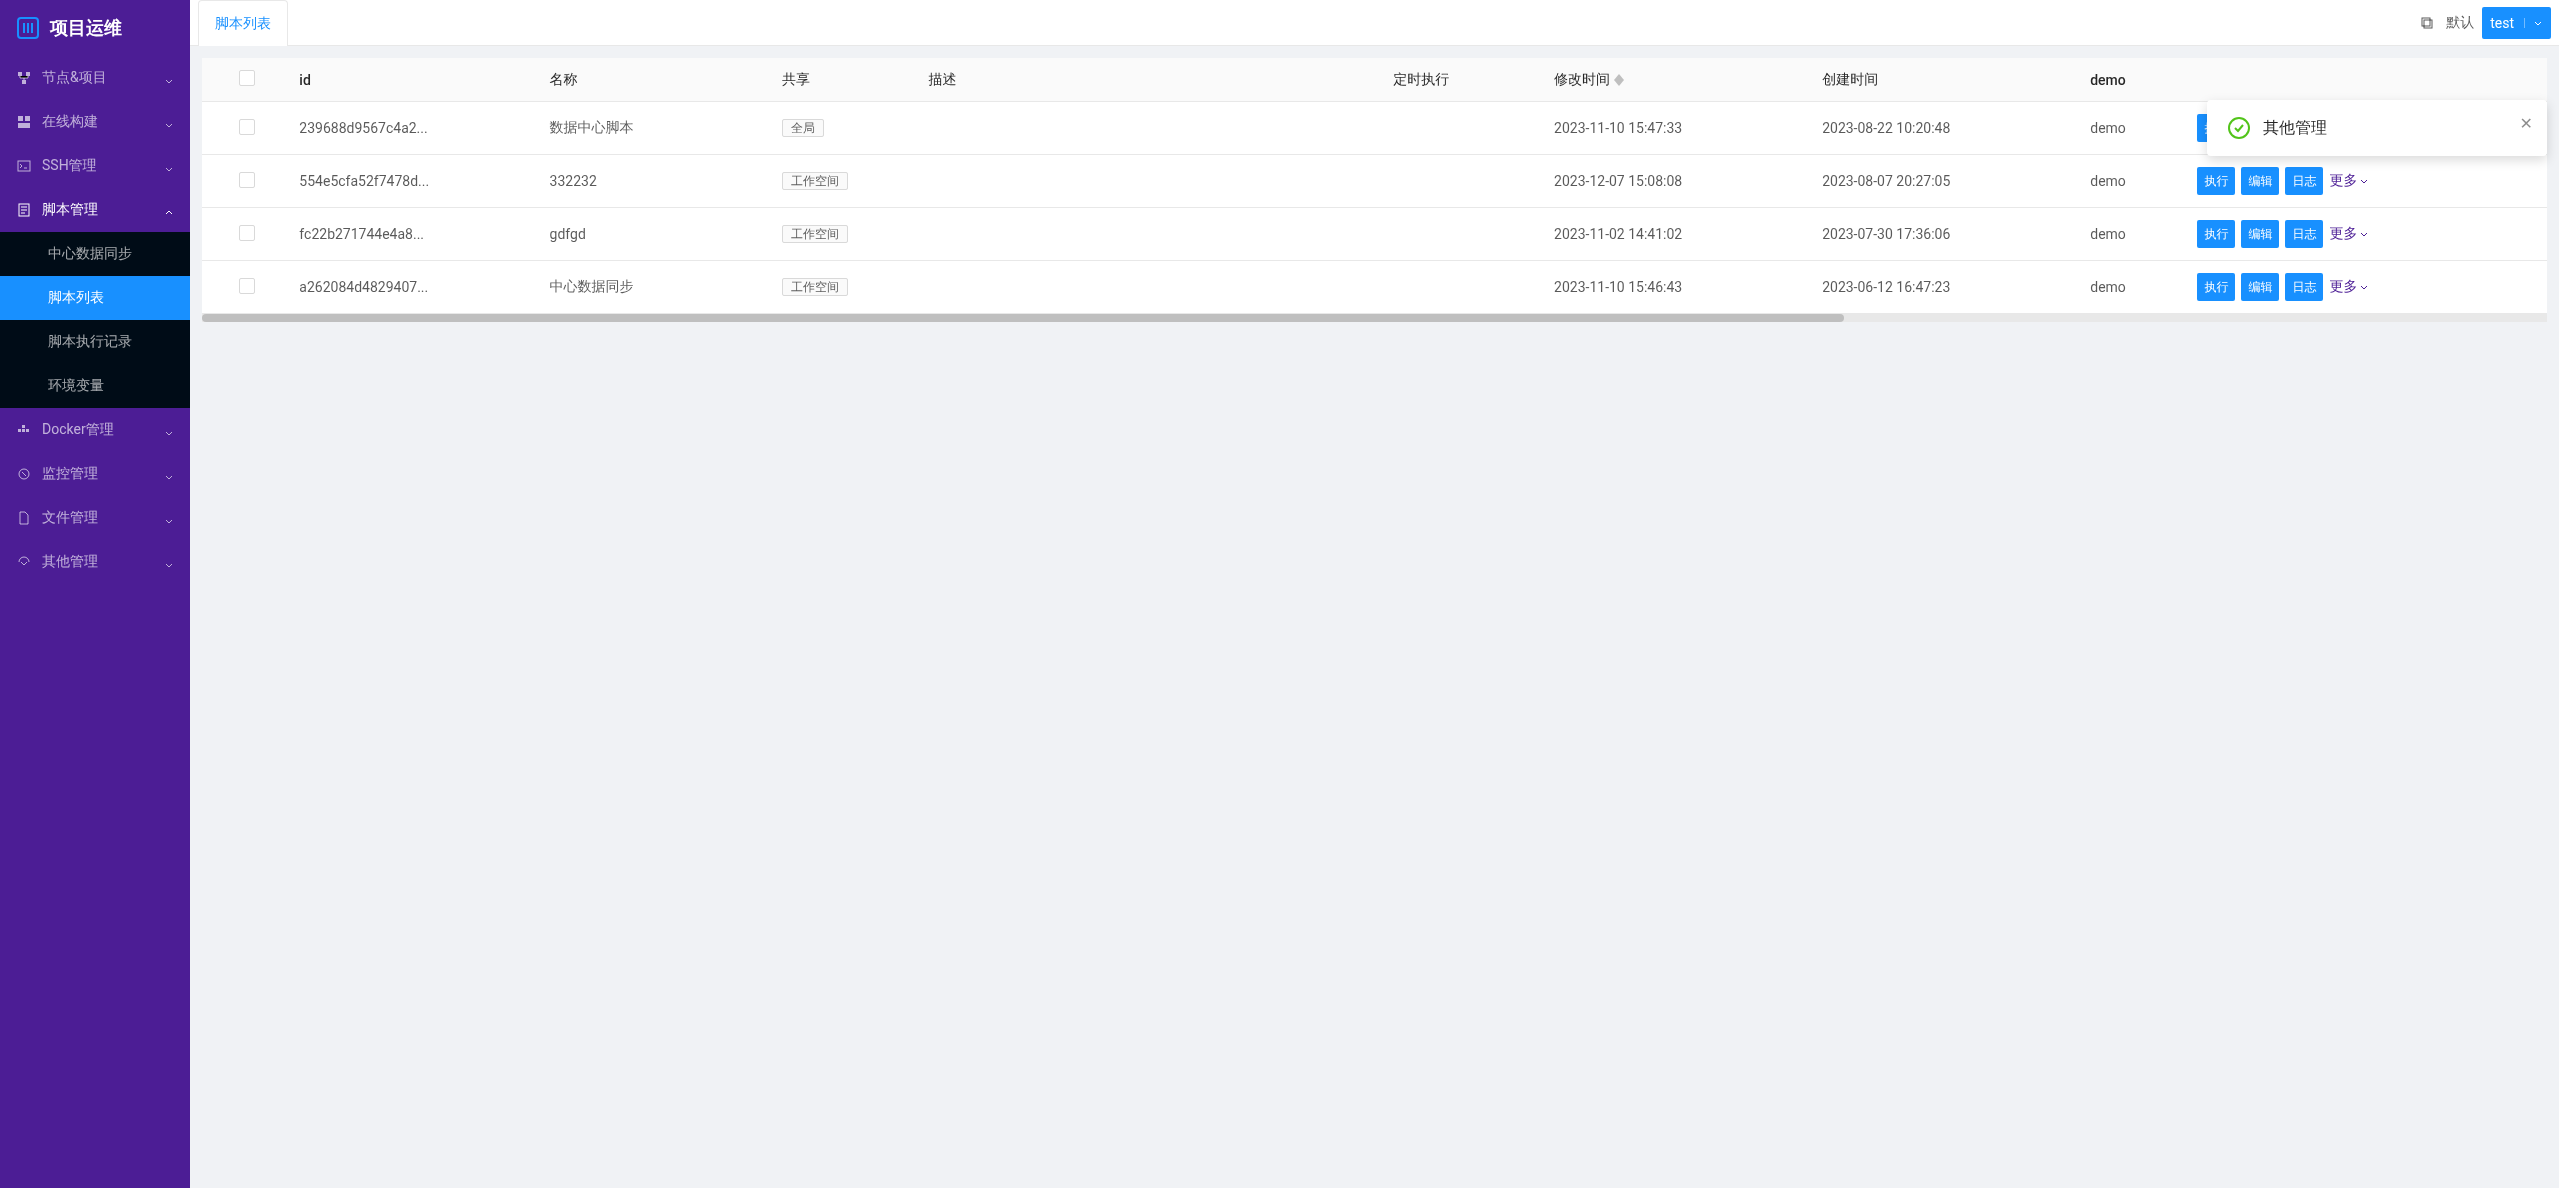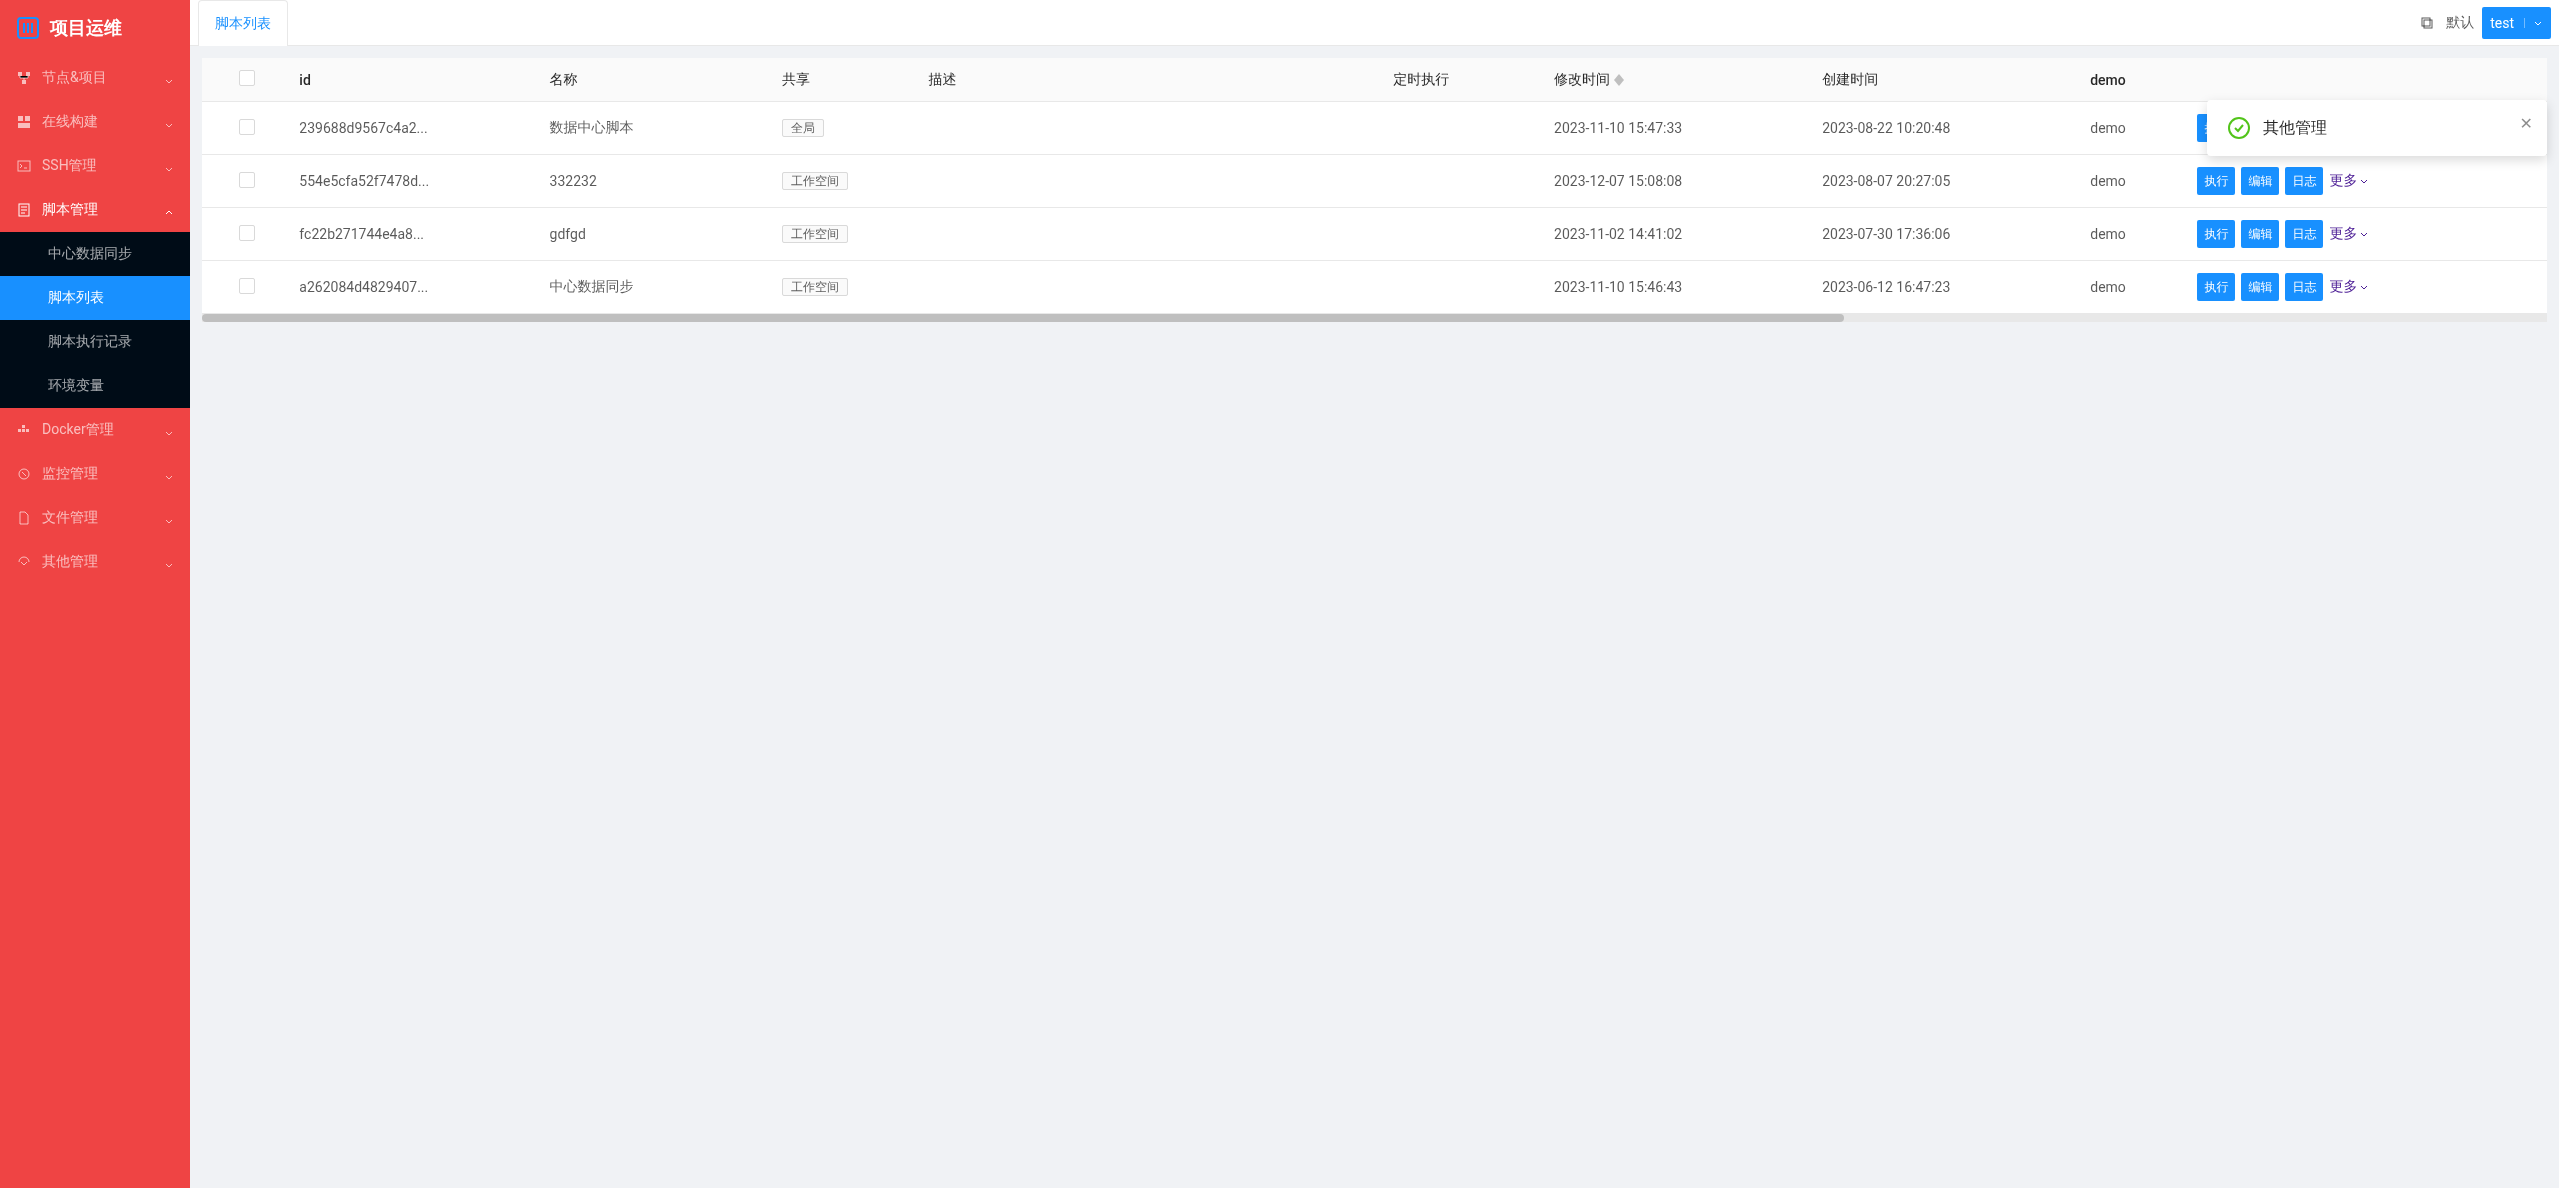--- a/index.html
+++ b/index.html
@@ -1,19 +1,19 @@
 <!DOCTYPE html>
 <html><head>
 <meta charset="utf-8">
 <style>
 * { margin: 0; padding: 0; box-sizing: border-box; font-family: -apple-system, BlinkMacSystemFont, "Segoe UI", Roboto, "Helvetica Neue", Arial, sans-serif; }
 body { display: flex; height: 100vh; background: #fff; font-size: 14px; color: rgba(0,0,0,0.65); overflow: hidden; }
 
 
-.sidebar { width: 190px; background: #ef4444; color: rgba(255,255,255,0.65); display: flex; flex-direction: column; flex-shrink: 0; }
+.sidebar { width: 190px; background: #4c1d95; color: rgba(255,255,255,0.65); display: flex; flex-direction: column; flex-shrink: 0; }
 .logo { display: flex; align-items: center; padding: 16px; color: #fff; font-size: 18px; font-weight: 600; }
 .logo svg { margin-right: 10px; }
 .menu { list-style: none; flex: 1; overflow-y: auto; }
 .menu-item { display: flex; align-items: center; padding: 0 16px; height: 44px; cursor: pointer; position: relative; }
 .menu-item.active { background: #1890ff; color: #fff; }
 .menu-item .icon { width: 16px; height: 16px; margin-right: 10px; display: inline-flex; align-items: center; justify-content: center; }
 .menu-item .label { flex: 1; }
 .menu-item .arrow { width: 10px; height: 10px; }
 .submenu { list-style: none; background: #000c17; }
 .submenu .menu-item { padding-left: 48px; }

